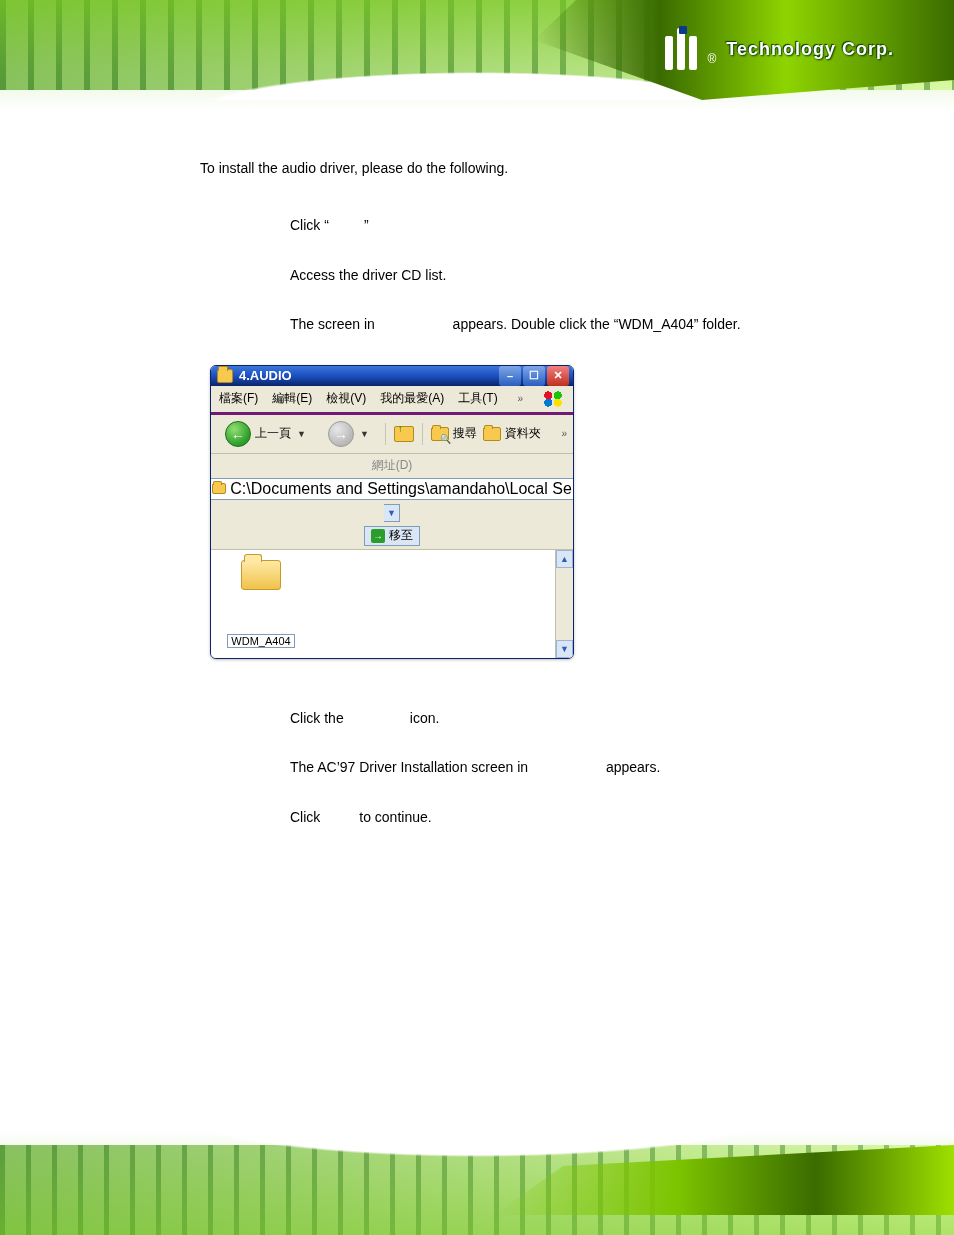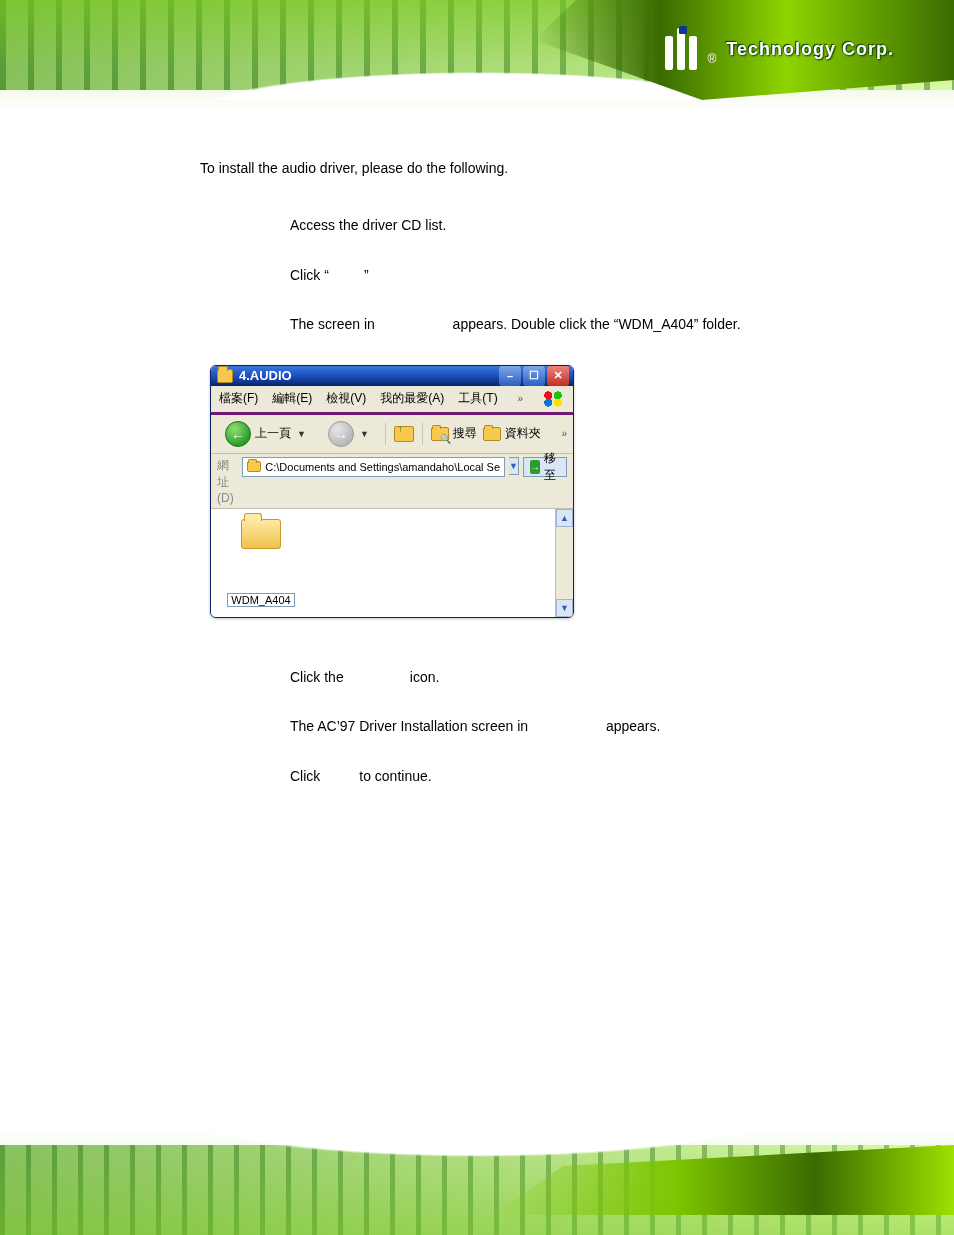--- a/index.html
+++ b/index.html
@@ -156,28 +156,28 @@
     .tb-icon { width:20px; height:20px; display:flex; align-items:center; justify-content:center; font-size:14px;}
     .folder-up { position:relative; width:20px; height:16px; background:#f7c94f; border:1px solid #b48a1a; border-radius:2px;}
     .folder-up::after{content:"↑"; position:absolute; left:3px; top:-4px; font-size:10px; color:#1a7a1a; font-weight:bold;}
     .search-seg { display:flex; align-items:center; gap:4px;}
     .folders-seg { display:flex; align-items:center; gap:4px;}
     .mini-folder{width:18px;height:14px;background:#f7c94f;border:1px solid #b48a1a;border-radius:2px;position:relative;}
     .mini-folder::before{content:"";position:absolute;top:-3px;left:0;width:7px;height:3px;background:#f7c94f;border:1px solid #b48a1a;border-bottom:none;border-radius:2px 2px 0 0;}
     .mini-folder.with-mag::after{content:"🔍";position:absolute;right:-4px;bottom:-4px;font-size:9px;}
     .toolbar .chevrons{margin-left:auto;font-size:10px;color:#555;}
     .addrbar {
-      display:flex; gap:4px;
-      padding:3px 6px; background:#ece9d8; border-bottom:1px solid #c0c0b0;
+      display:flex; align-items:center; gap:4px;
+      padding:3px 6px; background:#ece9d8; border-bottom:1px solid #c0c0b0;flex-direction:column;
     }
     .addrlabel{color:#888;font-size:12px;}
     .addrfield{
       flex:1; display:flex; align-items:center; gap:4px;
       background:#fff; border:1px solid #7f9db9; padding:1px 4px; height:20px;
-      font-family: "MS Sans Serif", Tahoma, sans-serif; font-size:11px;
+      font-family: "MS Sans Serif", Tahoma, sans-serif; font-size:16px;
     }
     .addrfield .mini-folder{width:14px;height:11px;}
     .dd-arrow{width:16px;height:18px;border:1px solid #7f9db9;border-left:none;display:flex;align-items:center;justify-content:center;background:#dbe6f4;font-size:9px;color:#2a5fc0;}
     .go-btn{
       display:flex; align-items:center; gap:4px; padding:1px 6px;
       border:1px solid #7f9db9; background:#dbe6f4; height:20px;
     }
     .go-arrow{width:14px;height:14px;background:#2a9d2a;border-radius:2px;display:flex;align-items:center;justify-content:center;color:#fff;font-size:10px;}
     .pane {
       display:flex; background:#fff; position:relative;
@@ -221,25 +221,25 @@
     <div class="bar b3"></div>
   </div>
   <span class="logo-r">®</span>
   <span class="logo-text">Technology Corp.</span>
 </div>
 
 <div class="content">
   <p class="intro">To install the audio driver, please do the following.</p>
 
   <div class="steps">
+    <p class="step">
+      <span>Click “</span><span>&nbsp;&nbsp;&nbsp;&nbsp;&nbsp;&nbsp;&nbsp;&nbsp;&nbsp;</span><span>”</span>
+    </p>
+
     <p class="step">Access the driver CD list.</p>
-
-    <p class="step">
-      <span>Click “</span><span>&nbsp;&nbsp;&nbsp;&nbsp;&nbsp;&nbsp;&nbsp;&nbsp;&nbsp;</span><span>”</span>
-    </p>
 
     <p class="step">
       <span>The screen in </span><span>&nbsp;&nbsp;&nbsp;&nbsp;&nbsp;&nbsp;&nbsp;&nbsp;&nbsp;&nbsp;&nbsp;&nbsp;&nbsp;&nbsp;&nbsp;&nbsp;&nbsp;&nbsp;</span><span> appears. Double click the “WDM_A404” folder.</span>
     </p>
   </div>
 
   <div style="margin-left:10px;">
     <div class="explorer">
       <div class="titlebar">
         <div class="titlebar-left">

